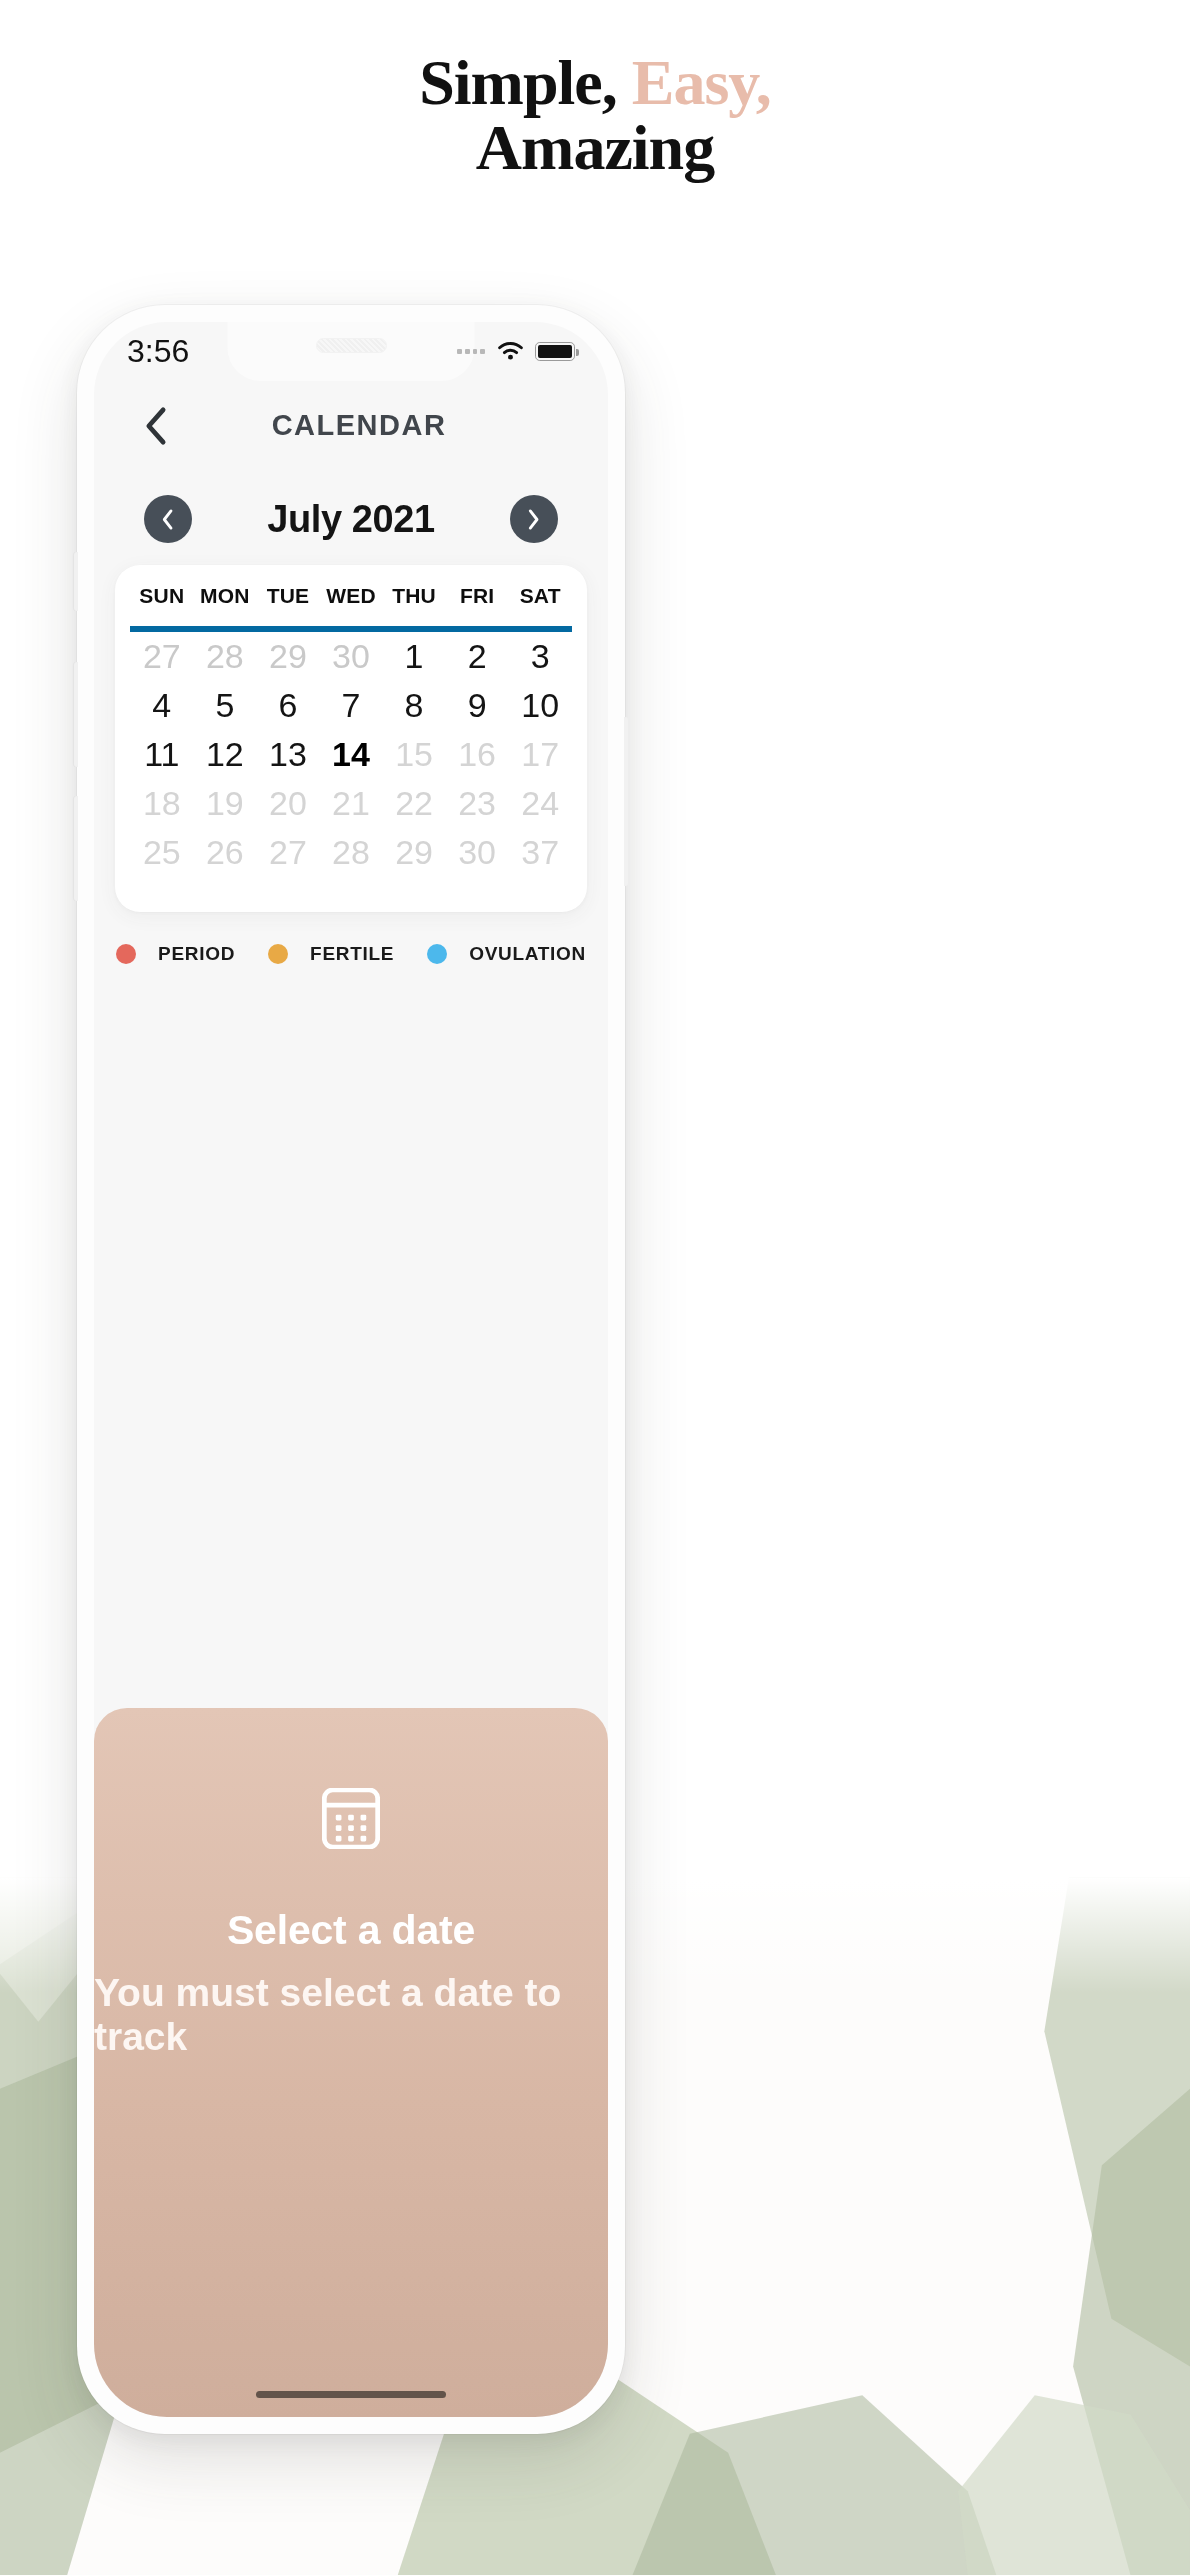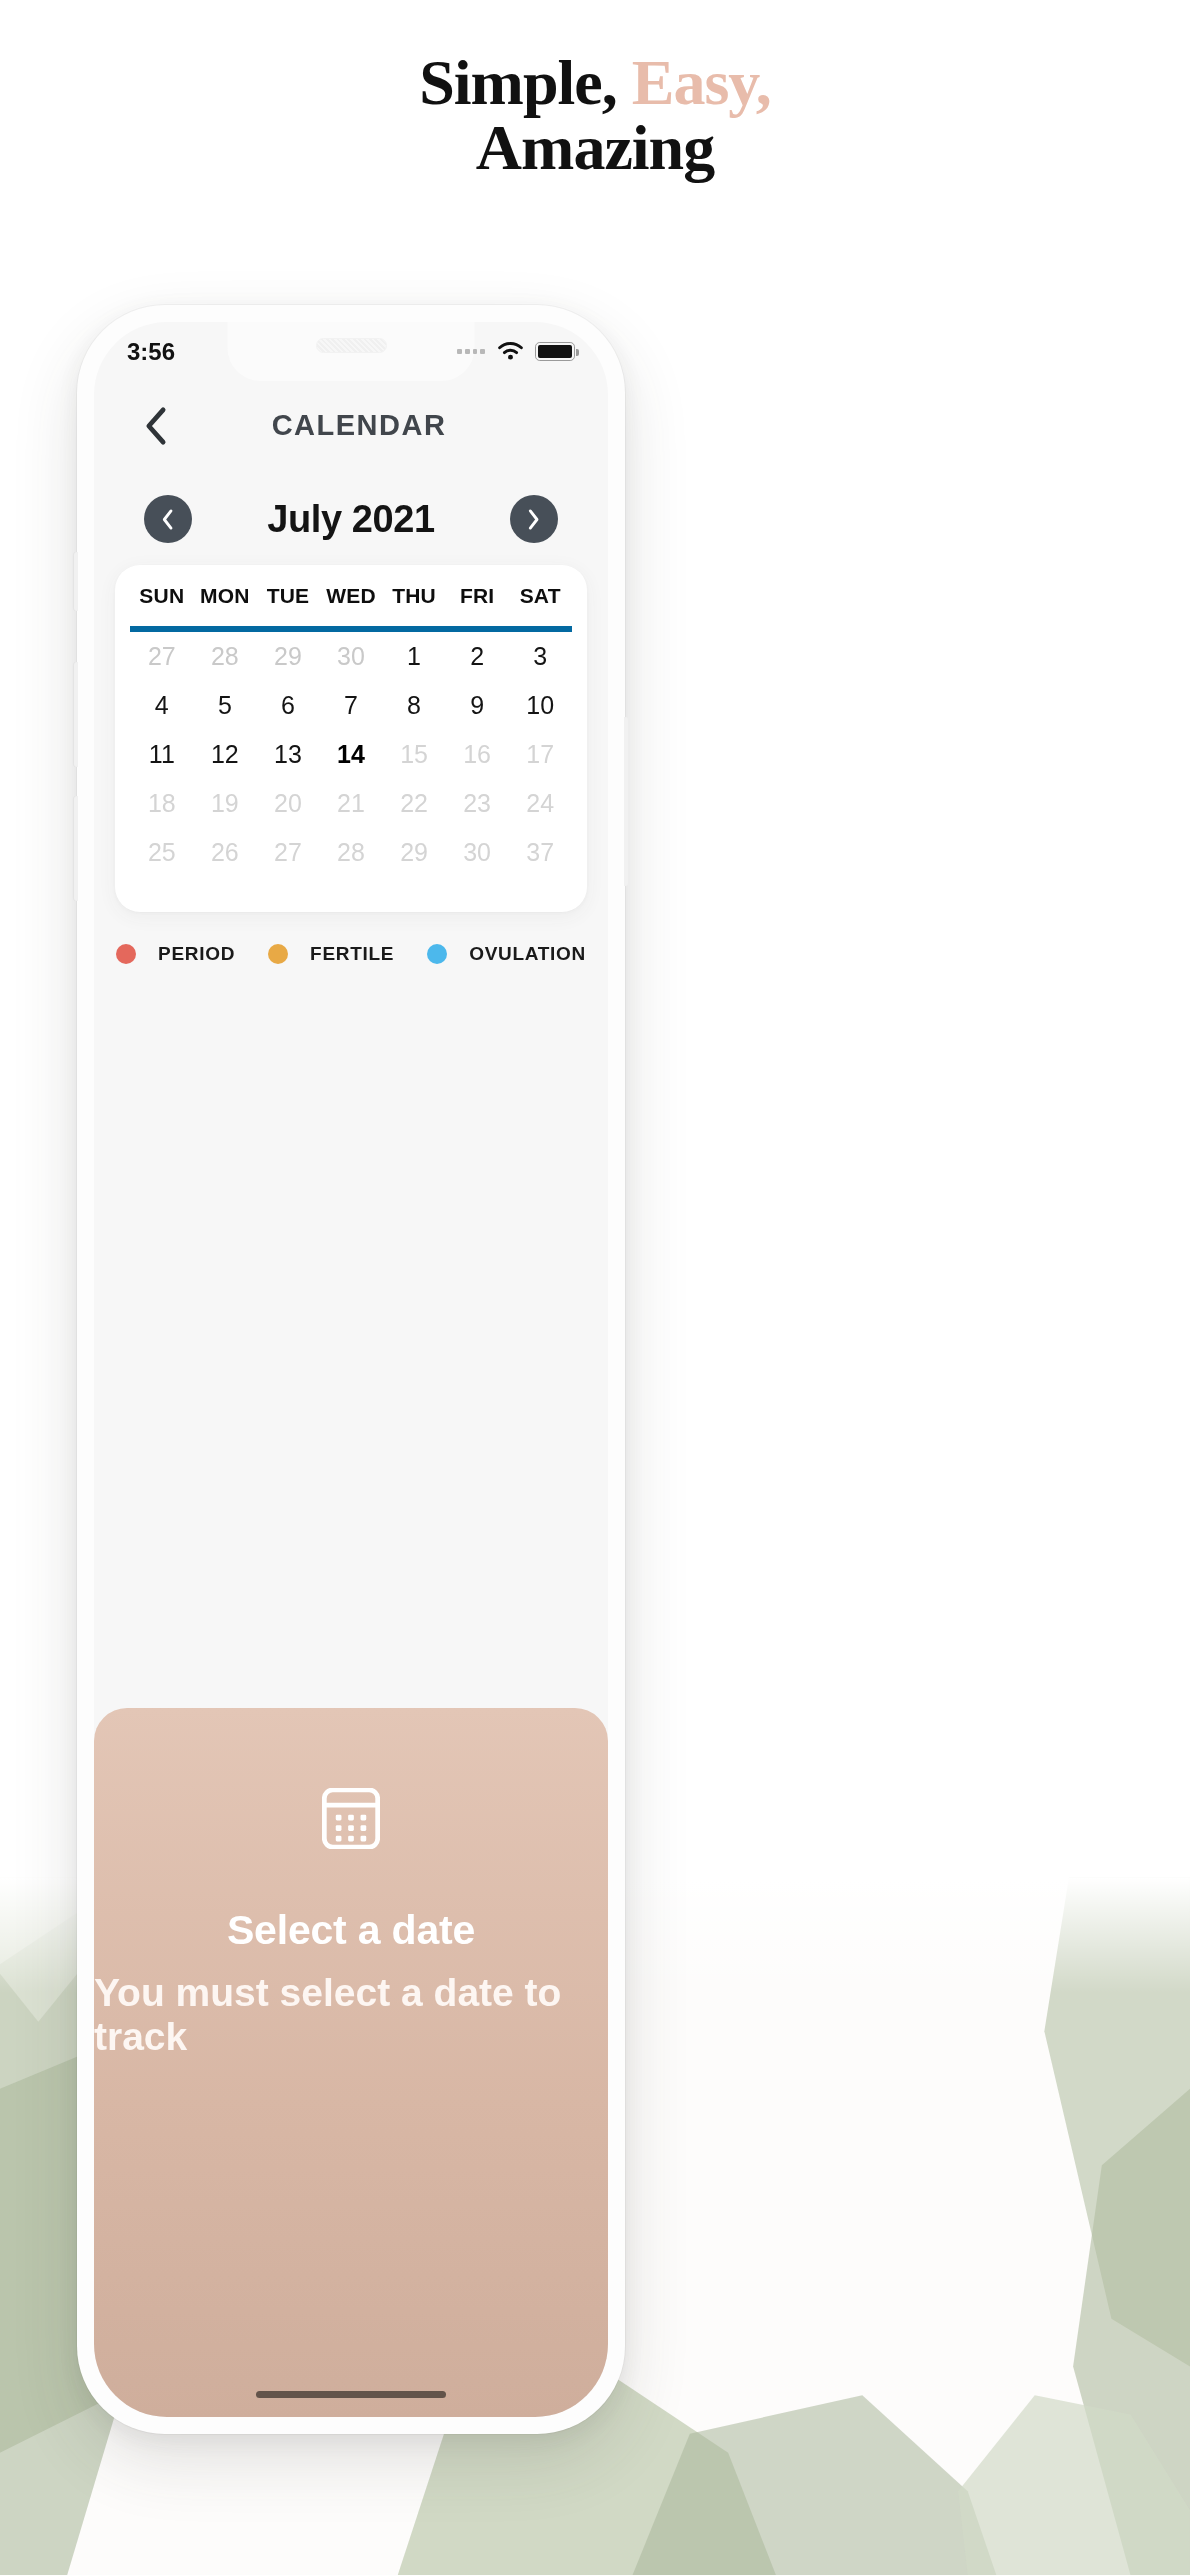--- a/index.html
+++ b/index.html
@@ -64,21 +64,21 @@
     width:71px; height:14.4px; border-radius:7.7px;
     background:repeating-linear-gradient(45deg,#f0f0f0 0 1.9px,#f7f7f7 1.9px 3.8px);
     border:1px solid #f2f2f2;
   }
 
   
   #statusbar {
     position:absolute; top:0; left:0; width:100%; height:59px;
     display:flex; align-items:center; justify-content:space-between;
     padding:0 33px; z-index:7;
-    font-size:24px; font-weight:700; color:#121212;
+    font-size:32px; font-weight:400; color:#121212;
   }
   #status-right { display:flex; align-items:center; gap:10.5px; }
   .dots { display:flex; gap:2.9px; align-items:flex-end; }
   .dots i { display:block; width:4.8px; height:4.8px; background:#b8b8b8; border-radius:1px; }
   .battery {
     width:40px; height:19px; border:1.9px solid #9a9a9a; border-radius:4.8px;
     position:relative; padding:1.9px;
   }
   .battery::after { content:""; position:absolute; right:-4.8px; top:5.8px;
     width:2.9px; height:7.7px; background:#9a9a9a; border-radius:0 1.9px 1.9px 0; }
@@ -125,21 +125,21 @@
     display:grid; grid-template-columns:repeat(7,1fr);
     height:67px; align-items:center;
     border-bottom:6px solid #0369a1;
   }
   #weekday-row span {
     text-align:center; font-size:21px; font-weight:700; color:#0e0e0e; letter-spacing:0.2px;
   }
   #day-grid { display:grid; grid-template-columns:repeat(7,1fr); grid-auto-rows:49px; }
   .day {
     display:flex; align-items:center; justify-content:center;
-    font-size:25px; font-weight:500; color:#141414; cursor:pointer;
+    font-size:34px; font-weight:500; color:#141414; cursor:pointer;
   }
   .day.muted { color:#c9c9c9; font-weight:400; }
   .day.dim   { color:#d4d4d4; font-weight:400; }
   .day.today { font-weight:800; color:#000000; }
 
   
   #legend {
     position:absolute; top:621px; left:0; width:100%;
     display:flex; align-items:center; justify-content:center; gap:33px; z-index:4;
   }

